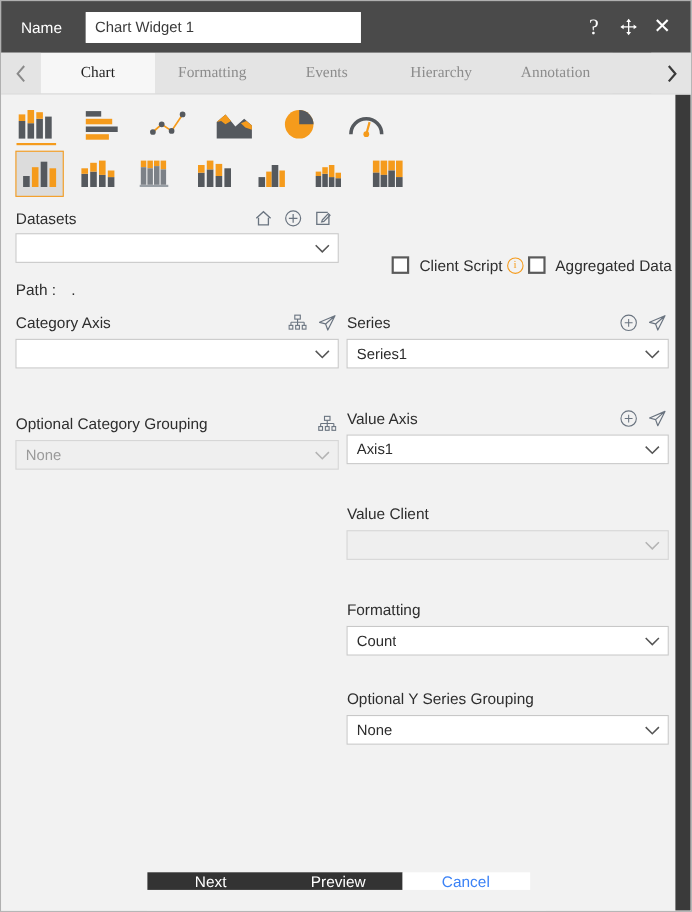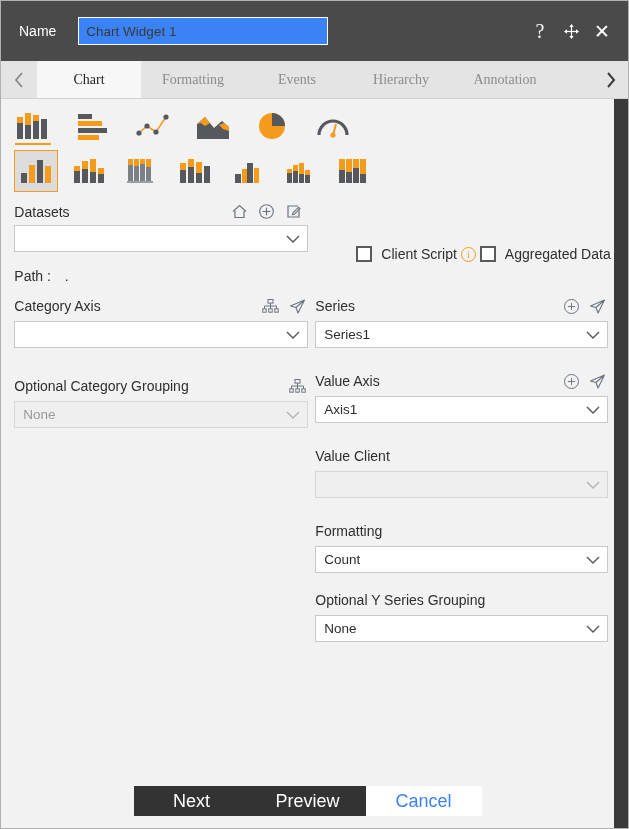--- a/index.html
+++ b/index.html
@@ -22,37 +22,37 @@
     position: relative;
     background: #f2f2f2;
     border: 1px solid #b0b0b0;
     display: flex;
     flex-direction: column;
     overflow: hidden;
   }
 
   
   .titlebar {
-    height: 60px;
+    height: 47px;
     background: #4a4a4a;
     display: flex;
     align-items: center;
     padding: 0 10px 0 18px;
     flex: 0 0 auto;
   }
   .titlebar-label {
     color: #ffffff;
     font-size: 14px;
     margin-right: 22px;
     white-space: nowrap;
   }
   .name-input {
     width: 250px;
     height: 28px;
-    background: #3b82f6;
+    background: #ffffff;
     border: 1px solid #ffffff;
     font-family: "Liberation Sans", sans-serif;
     font-size: 13.5px;
     color: #3a3a3a;
     padding: 0 7px;
     outline: none;
   }
   .titlebar-spacer { flex: 1 1 auto; }
   .tb-icons { display: flex; align-items: center; gap: 11px; padding-right: 6px; }
   .tb-icon {
@@ -255,21 +255,21 @@
 
   
   .cols {
     display: flex;
     align-items: flex-start;
     padding: 11px 0 0 0;
   }
   .col-left { width: 308px; padding-left: 14px; }
   .col-right { width: 300px; padding-left: 7px; }
 
-  .field { margin-bottom: 4px; }
+  .field { margin-bottom: 16px; }
   .field-head {
     display: flex;
     align-items: center;
     height: 22px;
   }
   .field-label { font-size: 14px; color: #2e2e2e; }
   .field-icons {
     margin-left: auto;
     display: flex; align-items: center; gap: 10px;
     padding-right: 2px;
@@ -295,24 +295,24 @@
     flex: 0 0 auto;
     height: 54px;
     background: #f2f2f2;
     display: flex;
     align-items: center;
     justify-content: center;
     gap: 0px;
     padding-right: 14px;
   }
   .btn {
-    height: 30px;
+    height: 16px;
     min-width: 116px;
     display: flex; align-items: center; justify-content: center;
-    font-size: 18px;
+    font-size: 14px;
     cursor: pointer;
     border: none;
     font-family: "Liberation Sans", sans-serif;
   }
   .btn-dark { background: #333333; color: #ffffff; }
   .btn-light { background: #ffffff; color: #3b82f6; }
   .btn-accent { background: #f59b1c; color: #ffffff; }
 </style>
 </head>
 <body>

